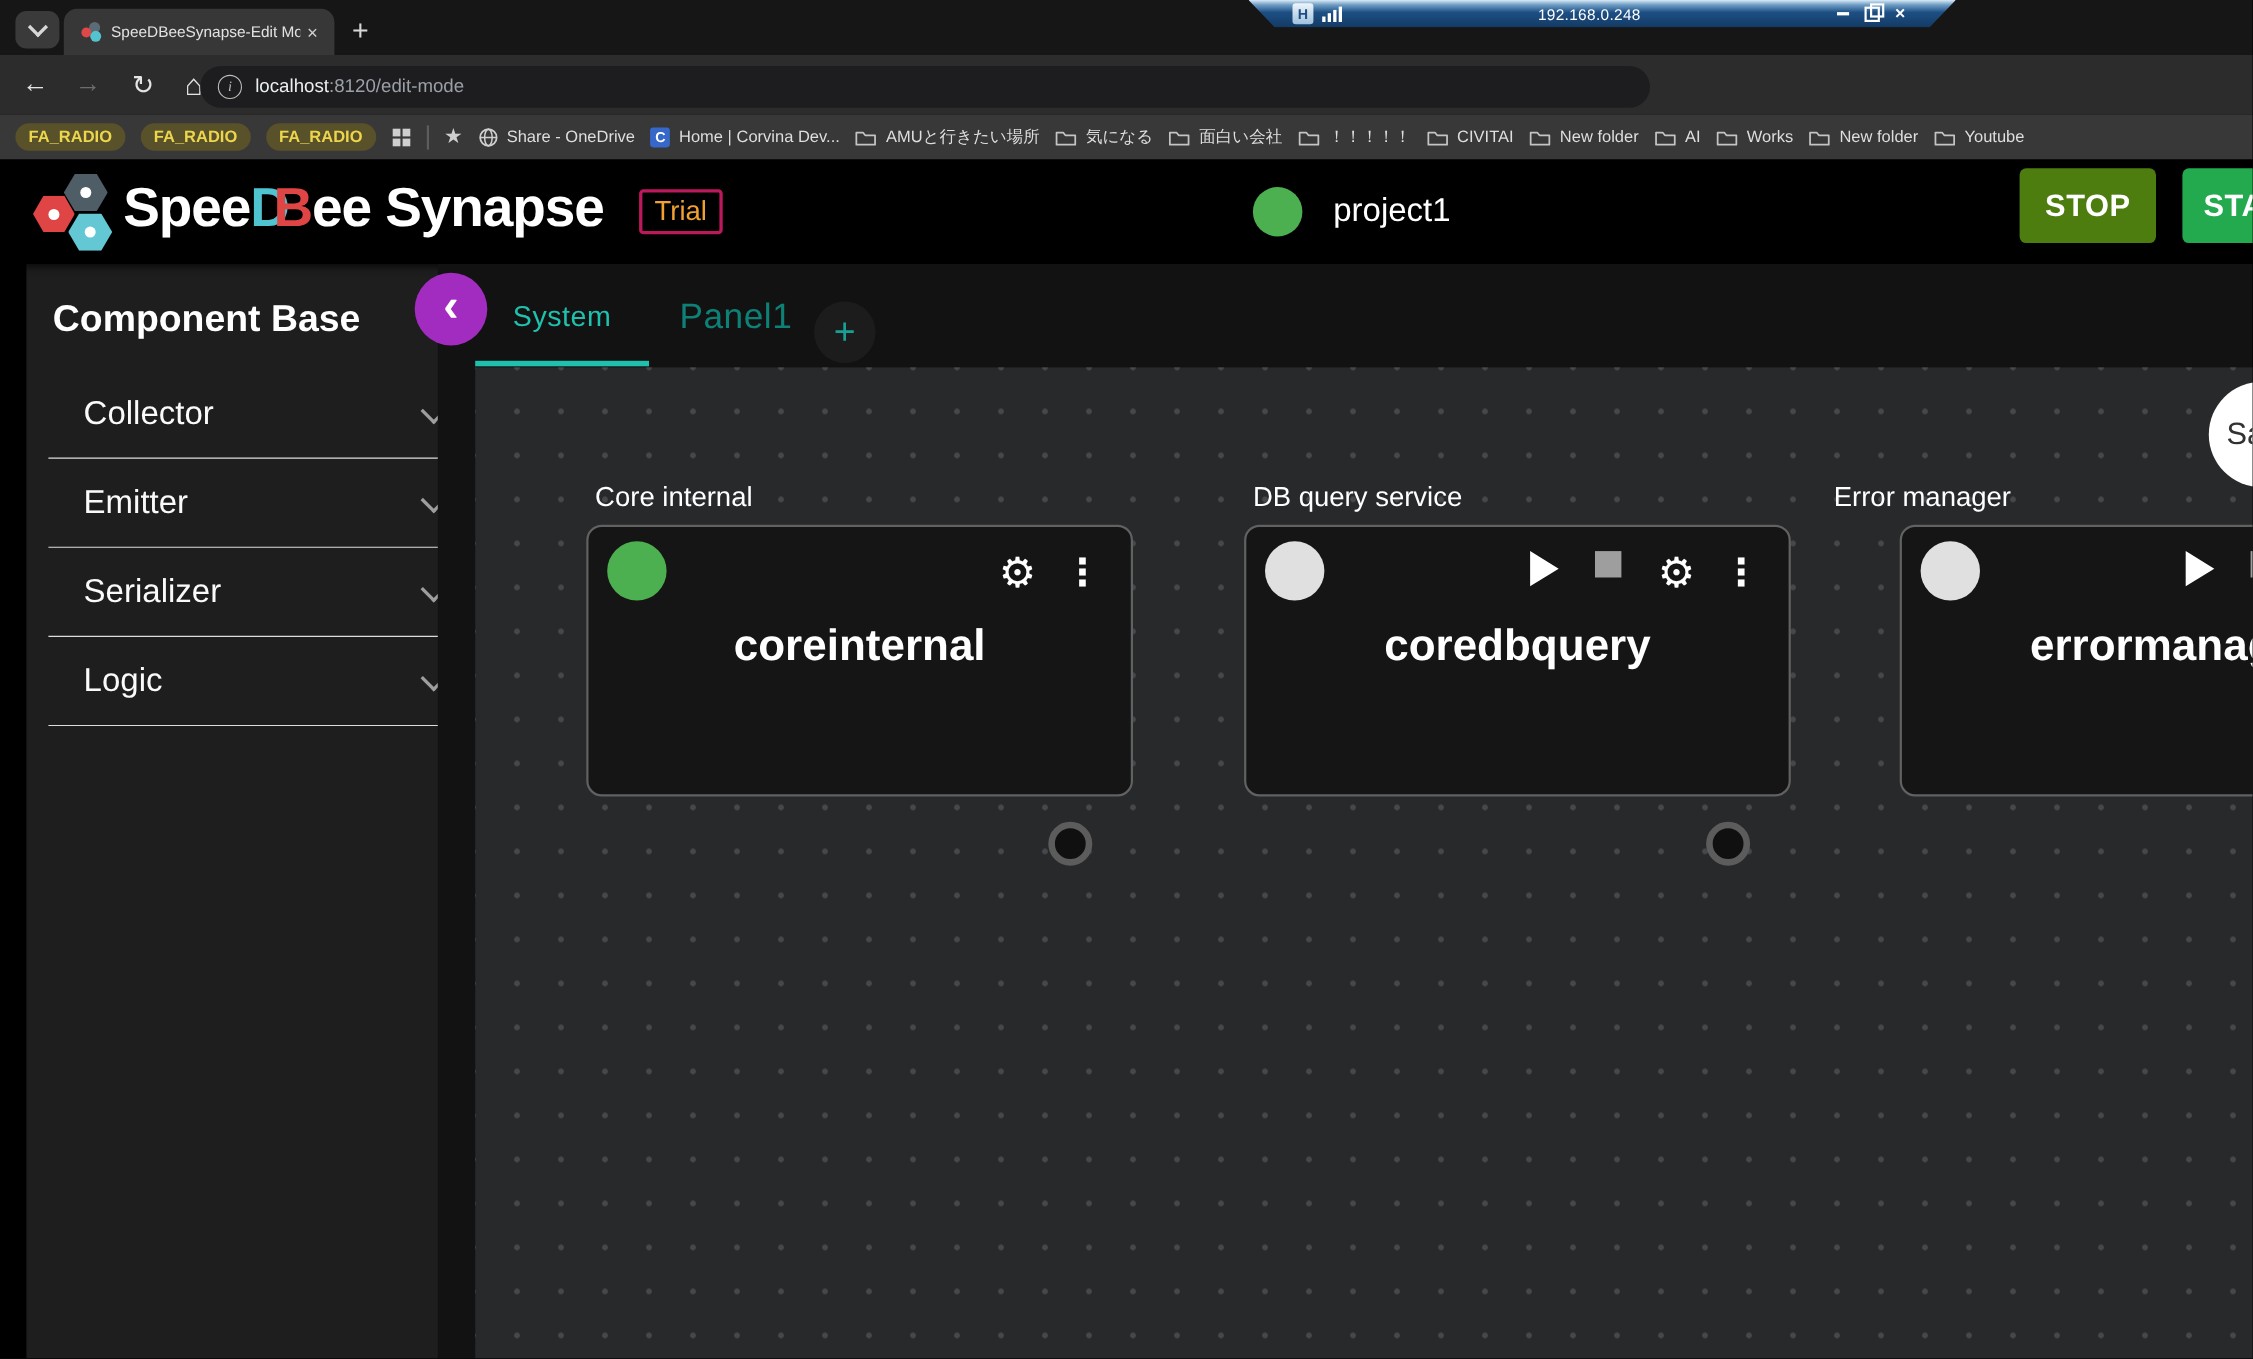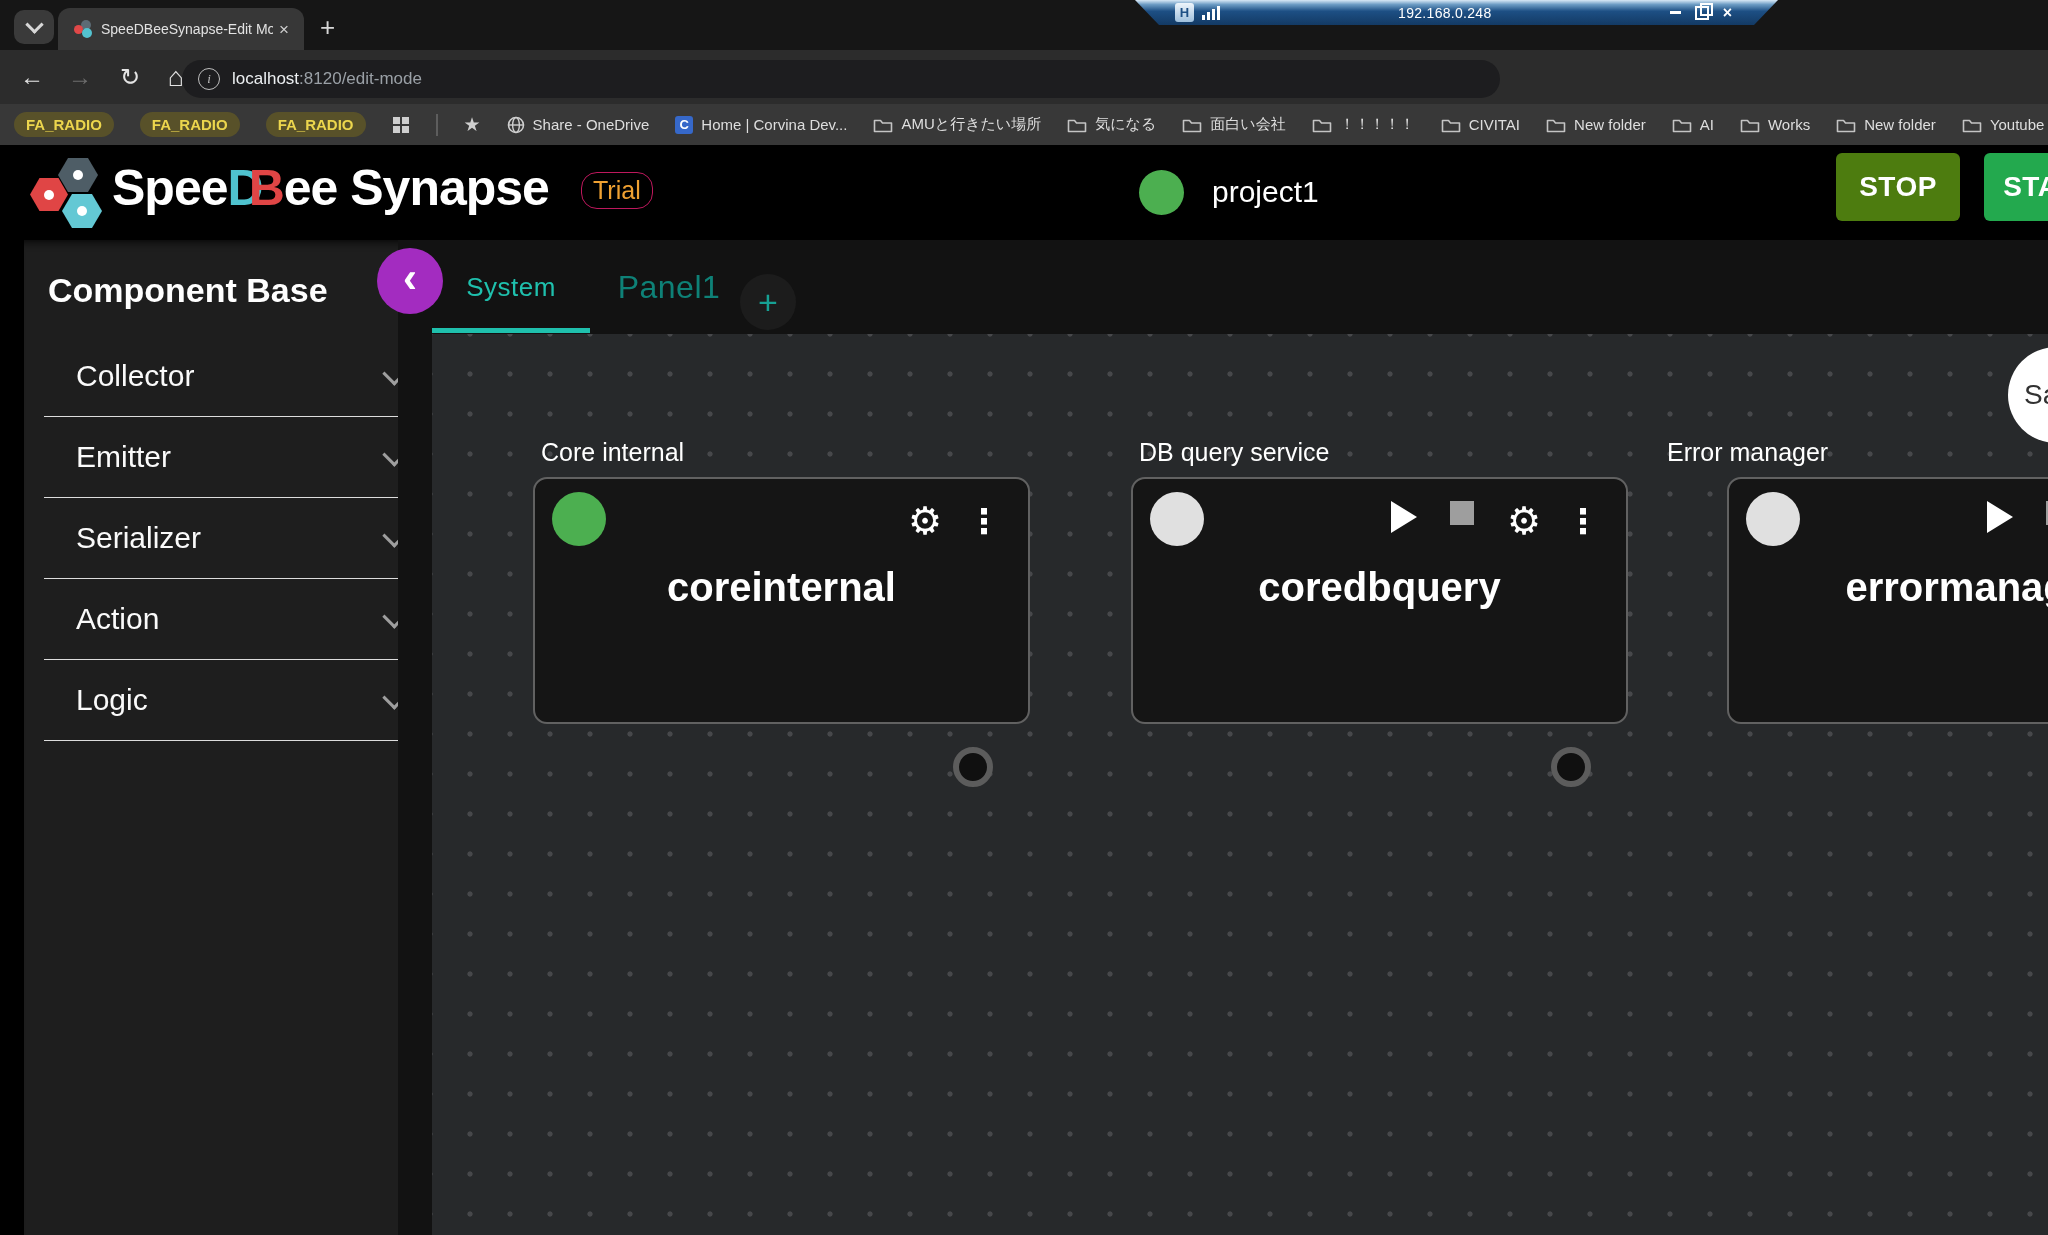--- a/index.html
+++ b/index.html
@@ -30,21 +30,21 @@
   .omnibox{position:absolute;left:182px;top:10px;width:1318px;height:38px;background:#1d1d1f;
     border-radius:19px;display:flex;align-items:center;padding:0 16px;box-sizing:border-box;}
   .info-ic{width:20px;height:20px;border:1.5px solid #bdbdbd;border-radius:50%;color:#bdbdbd;
     font-size:13px;display:flex;align-items:center;justify-content:center;font-style:italic;
     font-family:"Liberation Serif",serif;margin-right:12px;flex:0 0 auto;}
   .url{font-size:17px;white-space:nowrap;}
   .url b{color:#eceff1;font-weight:400;}
   .url span{color:#9aa0a6;}
 
   .bookmarks{position:absolute;left:0;top:104px;width:2048px;height:41px;background:#383838;
-    display:flex;align-items:center;padding-left:14px;box-sizing:border-box;gap:26px;overflow:hidden;}
+    display:flex;align-items:center;padding-left:14px;box-sizing:border-box;gap:14px;overflow:hidden;}
   .bm-item{display:flex;align-items:center;gap:8px;flex:0 0 auto;color:#dedede;font-size:15px;white-space:nowrap;}
   .bm-pill{background:#585129;color:#ecd64d;font-weight:700;font-size:15px;padding:4px 12px;border-radius:14px;}
   .bm-sep{width:2px;height:22px;background:#5d5d5d;}
   .bm-star{color:#cfcfcf;font-size:19px;}
   .bm-letter{width:18px;height:18px;background:#3668c9;color:#fff;border-radius:3px;font-size:13px;
     font-weight:700;display:flex;align-items:center;justify-content:center;}
   .bm-svg{display:block;}
 
   
   .remote-bar{position:absolute;left:1135px;top:0;width:643px;height:25px;z-index:50;
@@ -67,21 +67,21 @@
   .logo{position:absolute;left:30px;top:12px;width:76px;height:72px;}
   .hex{position:absolute;clip-path:polygon(25% 3%,75% 3%,100% 50%,75% 97%,25% 97%,0 50%);}
   .hex-slate{left:28px;top:0;width:40px;height:36px;background:#4e5d66;}
   .hex-red{left:0;top:20px;width:38px;height:35px;background:#e04545;}
   .hex-teal{left:32px;top:36px;width:40px;height:36px;background:#63c8d4;}
   .hex .dot{position:absolute;left:50%;top:50%;width:10px;height:10px;margin:-5px 0 0 -5px;
     border-radius:50%;background:#fff;}
   .brand{position:absolute;left:112px;top:14px;font-size:50px;font-weight:700;letter-spacing:-1px;
     color:#fff;white-space:nowrap;}
   .brand .d{color:#4fc3cf;} .brand .b{color:#e04545;margin-left:-14px;}
-  .trial{position:absolute;left:581px;top:27px;border:1px solid #be185d;border-radius:16px;
+  .trial{position:absolute;left:581px;top:27px;border:3px solid #be185d;border-radius:4px;
     color:#f0a132;font-size:25px;padding:3px 11px;}
   .proj-dot{position:absolute;left:1139px;top:25px;width:45px;height:45px;border-radius:50%;background:#4caf50;}
   .proj-name{position:absolute;left:1212px;top:30px;font-size:30px;color:#fff;}
   .btn{position:absolute;top:8px;height:68px;border-radius:6px;color:#fff;font-size:28px;font-weight:700;
     display:flex;align-items:center;justify-content:center;letter-spacing:.5px;}
   .btn-stop{left:1836px;width:124px;background:#4d7c0f;}
   .btn-start{left:1984px;width:132px;background:#23a94e;}
 
   
   .main{position:absolute;left:0;top:240px;width:2048px;height:995px;}
@@ -312,24 +312,20 @@
         </div>
         <div class="sb-item">
           <span>Emitter</span>
           <span class="sb-chev"></span>
         </div>
         <div class="sb-item">
           <span>Serializer</span>
           <span class="sb-chev"></span>
         </div>
         <div class="sb-item">
-          <span>Action</span>
-          <span class="sb-chev"></span>
-        </div>
-        <div class="sb-item">
           <span>Logic</span>
           <span class="sb-chev"></span>
         </div>
       </div>
     </div>
 
     <div class="content">
       <div class="tabs-row">
         <div class="tab-sys">System</div>
         <div class="tab-sys-underline"></div>

